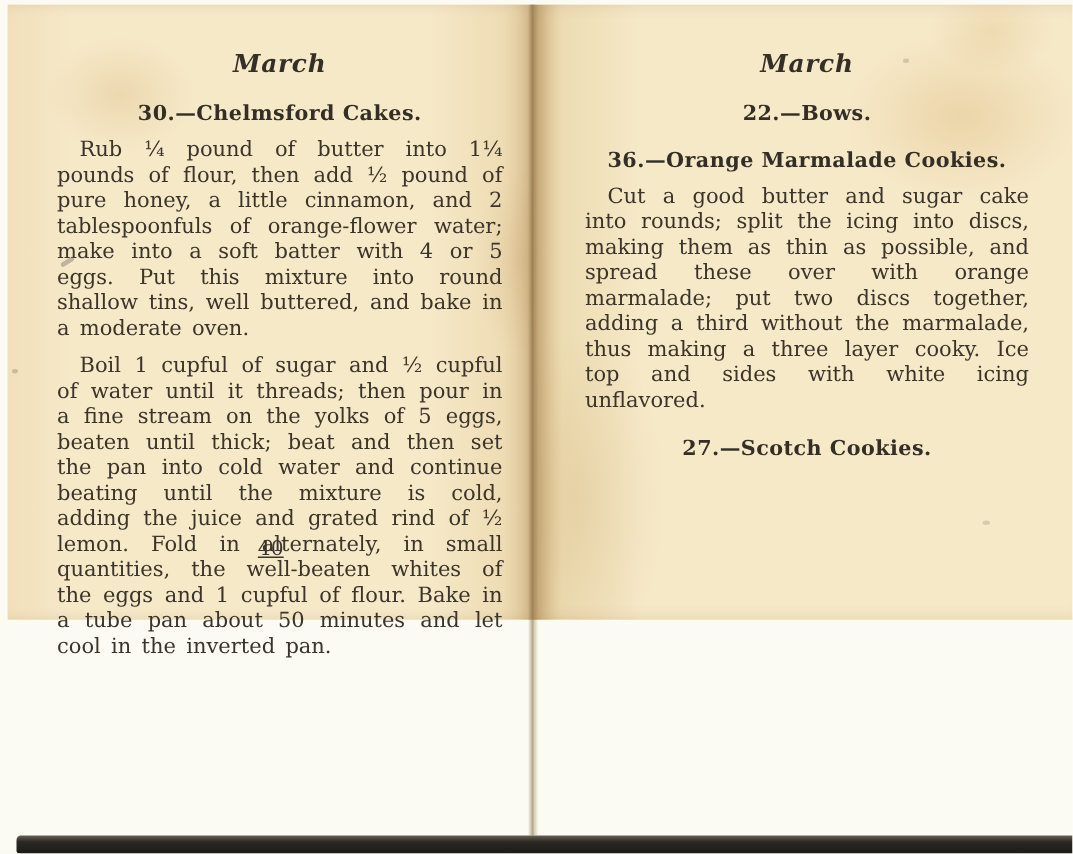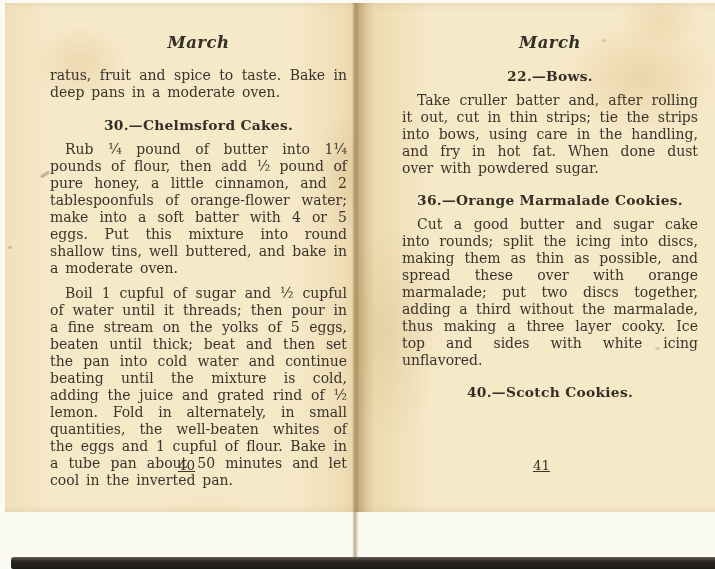--- a/index.html
+++ b/index.html
@@ -8,23 +8,22 @@
     background:#ffffff;
   }
   .photo{
     position:relative;
     width:715px;height:569px;
     background:#fcfbf3;
     overflow:hidden;
   }
   
   .page{
-    position:absolute;top:3px;height:509px;
+    position:absolute;top:3px;height:410px;
     color:#3a342b;
-    padding-left:12px;
   }
   .page-left{
     left:5px;width:351px;
     background:
       radial-gradient(70px 55px at 75px 60px,  rgba(192,138,66,.18), rgba(192,138,66,0) 70%),
       radial-gradient(40px 90px at 340px 170px, rgba(170,120,55,.13), rgba(170,120,55,0) 70%),
       radial-gradient(100px 60px at 200px 530px, rgba(180,130,60,.10), rgba(180,130,60,0) 70%),
       linear-gradient(90deg,#f1e0ba 0%, #f6e9c8 12%, #f6e9c8 80%, #eedcb4 94%, #e0c596 100%);
     box-shadow: inset -7px 0 12px -5px rgba(110,80,40,.38);
   }
@@ -91,45 +90,42 @@
 </style>
 </head>
 <body>
 
 <div class="photo">
 
   <div class="page page-left">
     <div class="text-block">
       <div class="running-head">March</div>
 
-      <p class="para cont">ratus, fruit and spice to taste. Bake in deep pans in a moderate oven.</p>
 
       <h3 class="recipe-heading h-first">30.—Chelmsford Cakes.</h3>
       <p class="para indent">Rub ¼ pound of butter into 1¼ pounds of flour, then add ½ pound of pure honey, a little cinnamon, and 2 tablespoonfuls of orange-flower water; make into a soft batter with 4 or 5 eggs. Put this mixture into round shallow tins, well buttered, and bake in a moderate oven.</p>
 
       <p class="para indent">Boil 1 cupful of sugar and ½ cupful of water until it threads; then pour in a fine stream on the yolks of 5 eggs, beaten until thick; beat and then set the pan into cold water and continue beating until the mixture is cold, adding the juice and grated rind of ½ lemon. Fold in alternately, in small quantities, the well-beaten whites of the eggs and 1 cupful of flour. Bake in a tube pan about 50 minutes and let cool in the inverted pan.</p>
     </div>
     <div class="page-number">40</div>
     <div class="pen-mark"></div>
     <div class="speck1"></div>
   </div>
 
   <div class="page page-right">
     <div class="text-block">
       <div class="running-head">March</div>
 
       <h3 class="recipe-heading h-first">22.—Bows.</h3>
-      <p class="para indent">Take cruller batter and, after rolling it out, cut in thin strips; tie the strips into bows, using care in the handling, and fry in hot fat. When done dust over with powdered sugar.</p>
 
       <h3 class="recipe-heading">36.—Orange Marmalade Cookies.</h3>
       <p class="para indent">Cut a good butter and sugar cake into rounds; split the icing into discs, making them as thin as possible, and spread these over with orange marmalade; put two discs together, adding a third without the marmalade, thus making a three layer cooky. Ice top and sides with white icing unflavored.</p>
 
-      <h3 class="recipe-heading">40.—Scotch Cookies.</h3>
+      <h3 class="recipe-heading">27.—Scotch Cookies.</h3>
     </div>
-    <div class="page-number">41</div>
     <div class="speck2"></div>
     <div class="speck3"></div>
   </div>
 
   <div class="gutter"></div>
 
   <div class="book-bottom"></div>
 
 </div>
 

